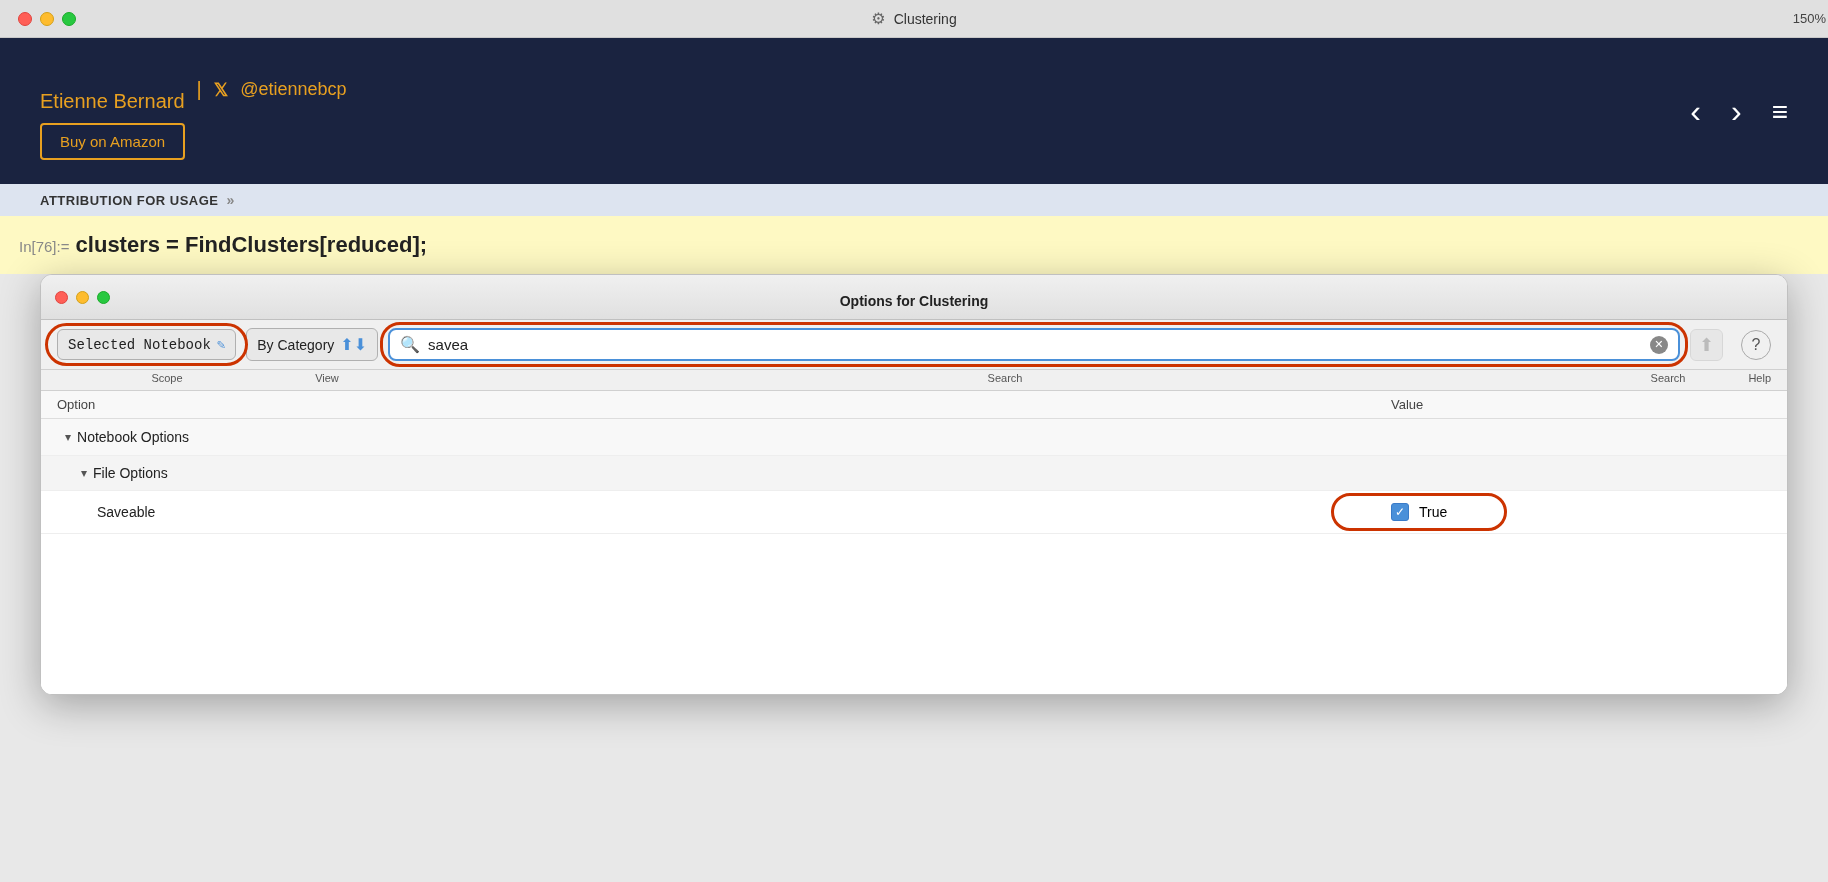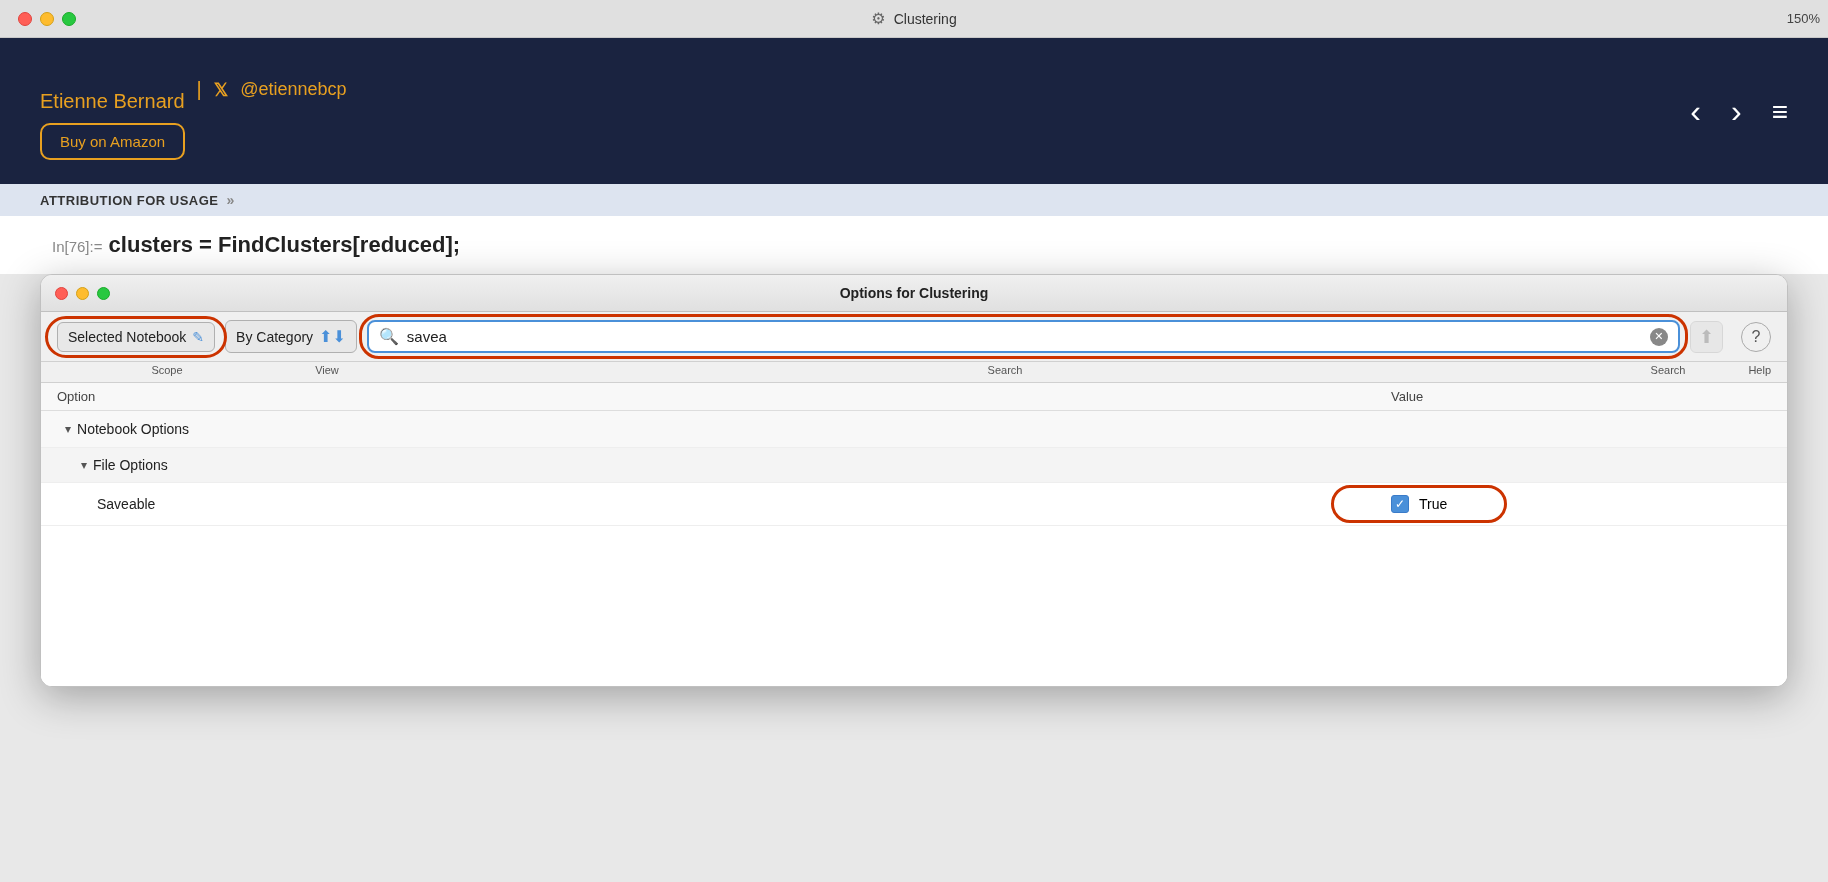--- a/index.html
+++ b/index.html
@@ -44,21 +44,21 @@
       font-size: 14px;
       color: #333;
       font-weight: 500;
     }
     .gear-icon {
       font-size: 16px;
       color: #666;
     }
     .title-bar-zoom {
       position: absolute;
-      right: 8px;
+      right: 2px;
       font-size: 13px;
       color: #444;
     }
 
     
     .header-section {
       background: #1a2340;
       padding: 28px 40px 24px 40px;
       position: relative;
     }
@@ -94,21 +94,21 @@
       margin-bottom: 18px;
       font-family: Georgia, serif;
     }
     .buy-button {
       border: 2px solid #e8a020;
       background: transparent;
       color: #e8a020;
       padding: 8px 18px;
       font-size: 15px;
       cursor: pointer;
-      border-radius: 10px;
+      border-radius: 4px;
     }
     .nav-controls {
       position: absolute;
       right: 40px;
       top: 50%;
       transform: translateY(-50%);
       display: flex;
       align-items: center;
       gap: 30px;
     }
@@ -137,22 +137,22 @@
       color: #333;
       letter-spacing: 0.5px;
     }
     .attribution-arrow {
       color: #888;
       font-size: 14px;
     }
 
     
     .code-line {
-      background: #ffffff;
-      padding: 16px 52px;
+      background: #fef9c3;
+      padding: 16px 19px;
       font-size: 22px;
       color: #222;
     }
     .code-prompt {
       color: #888;
       font-size: 15px;
       font-weight: normal;
     }
     .code-content {
       font-weight: bold;
@@ -184,20 +184,21 @@
       display: flex;
       gap: 8px;
     }
     .dlg-close { background: #ff5f57; border: 1px solid #e0443e; width: 13px; height: 13px; border-radius: 50%; }
     .dlg-min { background: #febc2e; border: 1px solid #d4a017; width: 13px; height: 13px; border-radius: 50%; }
     .dlg-max { background: #28c840; border: 1px solid #1aab29; width: 13px; height: 13px; border-radius: 50%; }
     .dialog-title {
       font-size: 14px;
       font-weight: 600;
       color: #222;
+      margin-top: 8px;
     }
 
     
     .dialog-toolbar {
       background: #f0f0f0;
       padding: 8px 16px;
       display: flex;
       align-items: center;
       gap: 10px;
       border-bottom: 1px solid #d0d0d0;
@@ -208,20 +209,21 @@
       align-items: flex-end;
       gap: 6px;
       background: #e8e8e8;
       border: 1px solid #b0b0b0;
       border-radius: 6px;
       padding: 6px 10px;
       cursor: pointer;
       font-size: 14px;
       color: #222;
       position: relative;
+      font-family: Liberation Mono, monospace;
     }
     .scope-icon {
       color: #4a90d9;
       font-size: 14px;
     }
 
     .view-dropdown {
       display: flex;
       align-items: center;
       gap: 6px;

